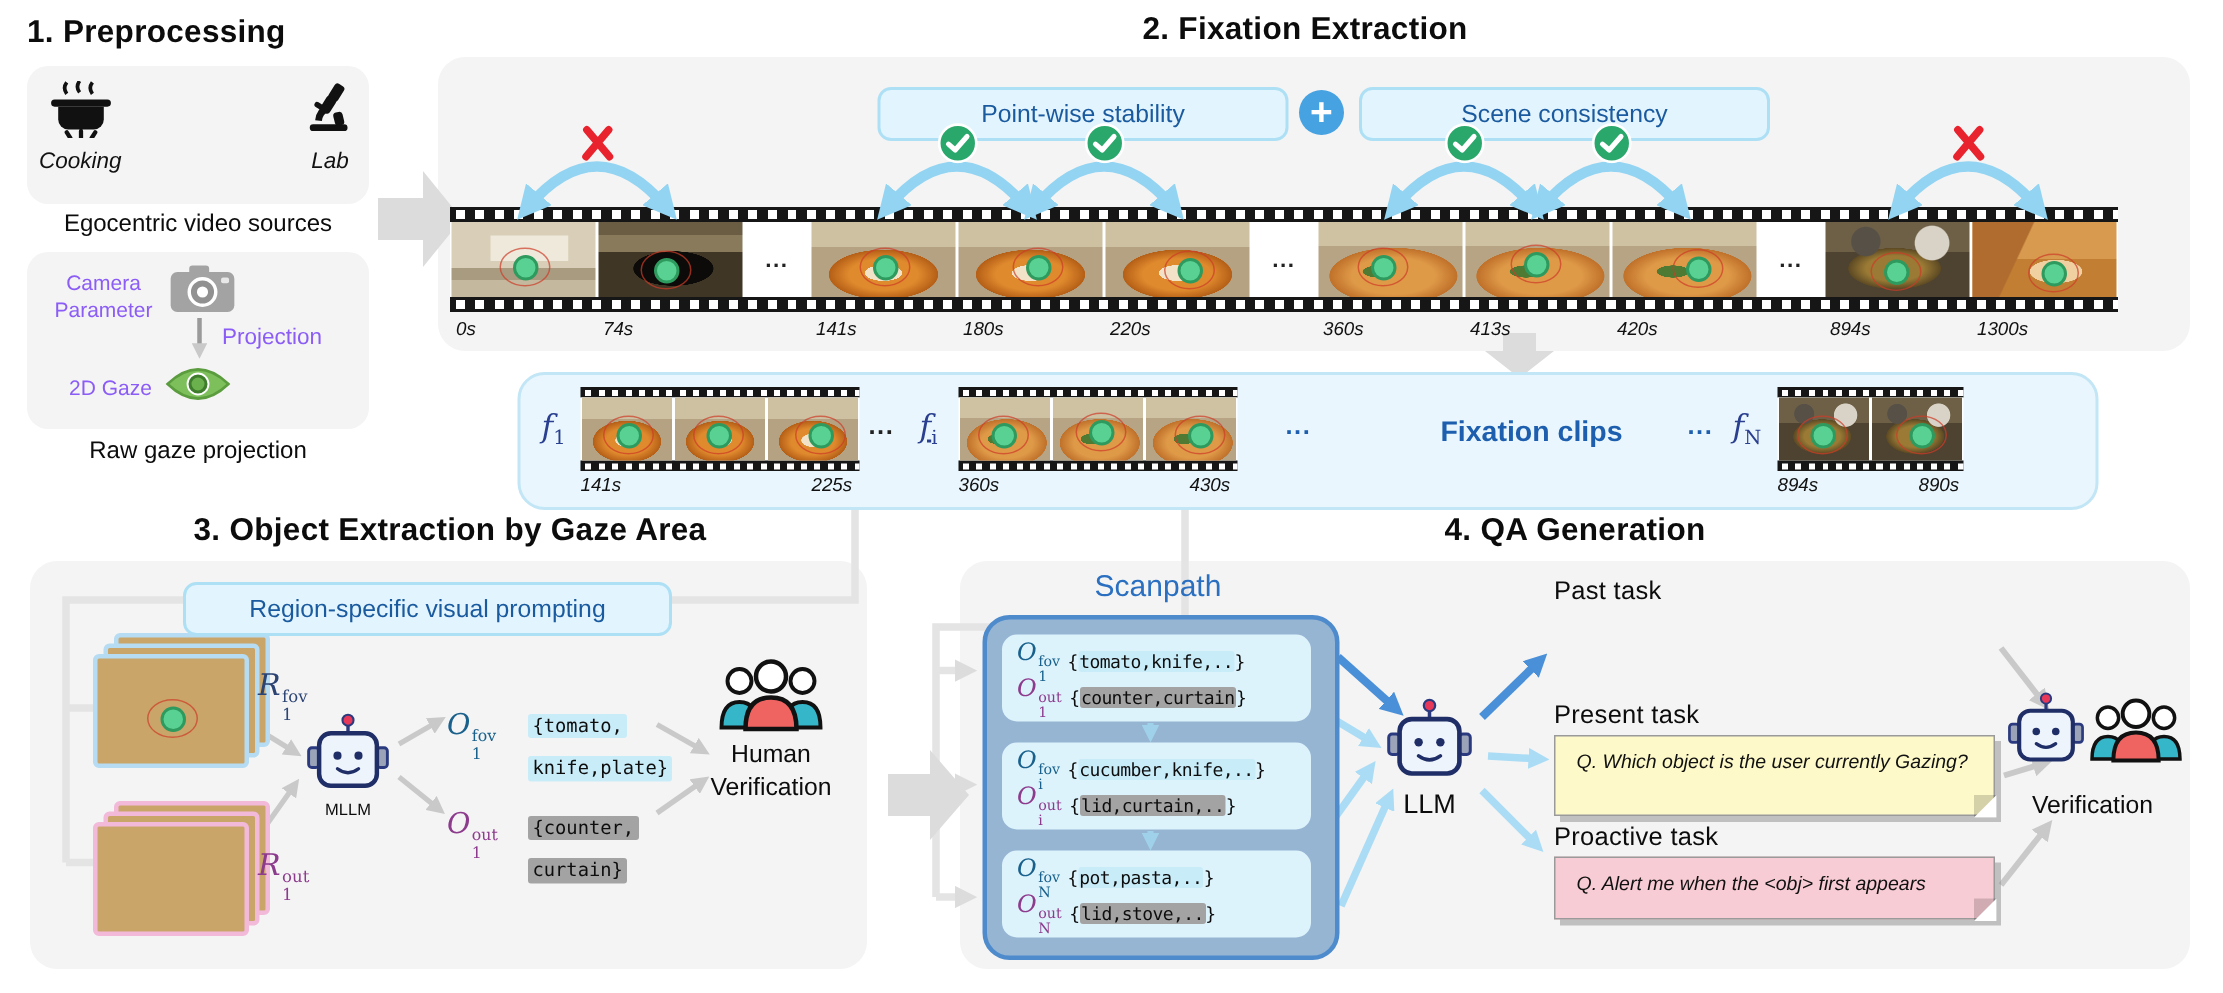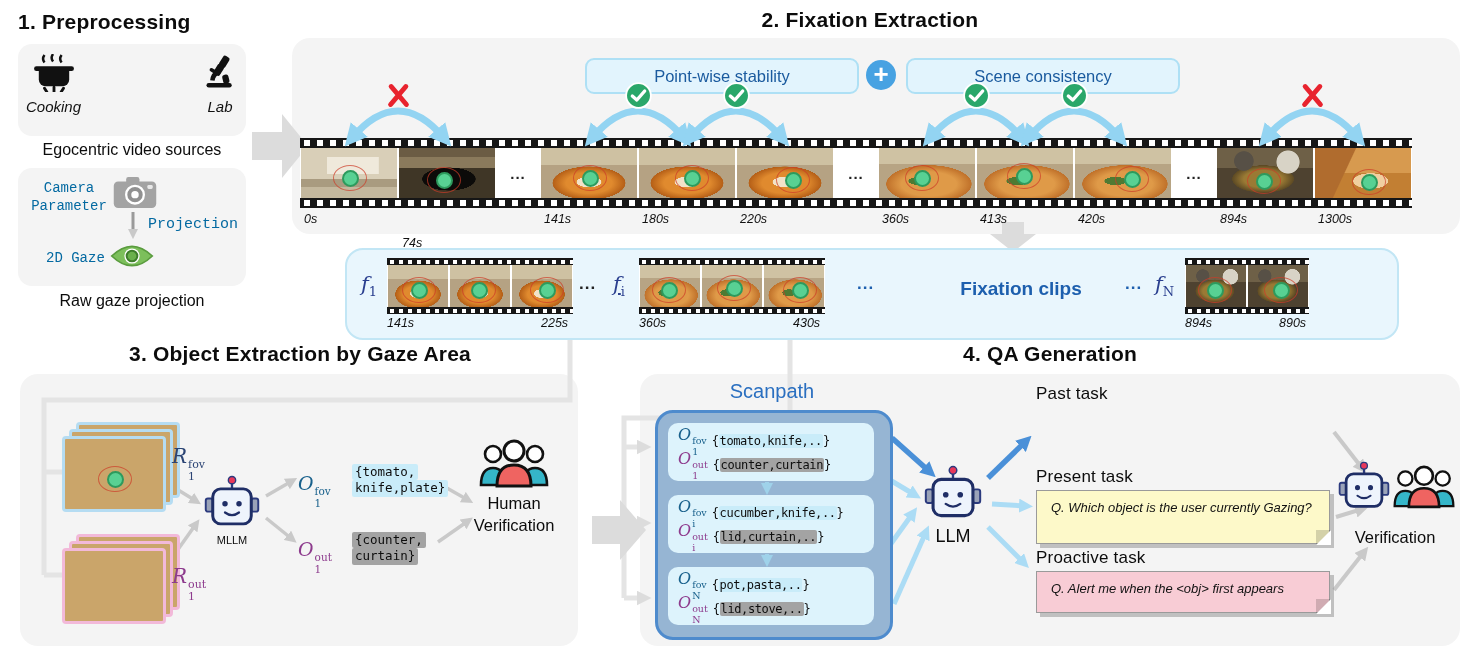--- a/index.html
+++ b/index.html
@@ -47,21 +47,21 @@
   .cdots{position:absolute;font-weight:700;font-size:17px;color:#1d5fae;letter-spacing:1px;z-index:4;}
   
   .mv{font-family:"DejaVu Serif",serif;font-style:italic;font-size:19px;}
   .mv .ss{display:inline-flex;flex-direction:column;font-size:10.5px;font-style:normal;line-height:1.1;vertical-align:-5px;margin-left:1px;}
   .fovc{color:#19618c;} .outc{color:#8d3b8d;} .regc{color:#2b4474;}
   
   .code{font-family:"DejaVu Sans Mono",monospace;font-size:12.5px;color:#0d0d0d;}
   .hlf{background:#c9ecf9;padding:0 1px;border-radius:2px;}
   .hlo{background:#a3a3a3;padding:0 1px;border-radius:2px;}
   .setlines{position:absolute;z-index:4;line-height:1.3;}
-  .setlines span{display:inline-block;padding:0 3px;}
+  .setlines span{display:inline-block;padding:0 3px;margin-top:12px;}
   
   .stack{position:absolute;width:98px;height:70px;z-index:3;}
   .stack .ly{position:absolute;width:98px;height:70px;border-radius:4px;border:3px solid #b5dcf2;background:#caa56a;}
   .stack.pink .ly{border-color:#f2b9d9;}
   .stack .l3{left:14px;top:-14px;} .stack .l2{left:7px;top:-7px;} .stack .l1{left:0;top:0;overflow:hidden;}
   .sc-fovstack{background:radial-gradient(ellipse 34% 26% at 50% 62%,#f2e2c8 0 40%,rgba(0,0,0,0) 41%),radial-gradient(ellipse 50% 44% at 50% 64%,#e08a2e 0 55%,#b55f17 85%,rgba(0,0,0,0) 86%),linear-gradient(180deg,#cec1a2 0 30%,#b5a283 30%);}
   .sc-outstack{background:radial-gradient(ellipse 46% 40% at 46% 60%,#000 0 99%,rgba(0,0,0,0) 100%),linear-gradient(180deg,#cdc0a1 0 42%,#c07c36 42%);}
   .rlabel{position:absolute;font-family:"DejaVu Serif",serif;font-style:italic;font-size:20px;z-index:4;}
   .rlabel .ss{display:inline-flex;flex-direction:column;font-size:11px;font-style:normal;line-height:1.1;vertical-align:-5px;margin-left:1px;}
   
@@ -77,21 +77,21 @@
   .cardarrow{position:absolute;left:100px;width:18px;height:15px;z-index:4;overflow:visible;}
   
   .task-h{position:absolute;font-size:17px;font-weight:500;color:#0c0c0c;z-index:4;letter-spacing:.2px;}
   .note{position:absolute;left:1036px;width:294px;box-sizing:border-box;border:1.5px solid #9a9a9a;box-shadow:4px 4px 0 rgba(150,150,150,.55);padding:8px 14px;z-index:4;font-style:italic;font-size:13px;color:#111;line-height:1.45;}
   .note::before{content:"";position:absolute;right:-2px;bottom:-2px;width:0;height:0;border-top:15px solid rgba(0,0,0,.16);border-right:15px solid #fff;}
   .note.past{background:#d9e8c6;} .note.present{background:#fdf9c9;} .note.proactive{background:#f8ccd5;}
   
   .srcitem{display:flex;flex-direction:column;align-items:center;gap:2px;}
   .srclabel{font-style:italic;font-size:15px;color:#111;}
   .caption{position:absolute;font-size:16px;color:#0c0c0c;z-index:4;}
-  .smalltext{position:absolute;font-size:14px;color:#0369a1;z-index:4;line-height:1.25;font-family:Liberation Mono, monospace;}
+  .smalltext{position:absolute;font-size:14px;color:#8b5cf6;z-index:4;line-height:1.25;}
   svg.overlay{position:absolute;left:0;top:0;z-index:2;}
 </style>
 </head>
 <body>
 
 <div class="fig">
 
   <svg width="0" height="0" style="position:absolute">
     <defs>
       <marker id="mB" viewBox="0 0 10 10" refX="5" refY="5" markerWidth="3.2" markerHeight="3.2" orient="auto-start-reverse">
@@ -304,21 +304,21 @@
           <span class="gz" style="left:48%;top:64%;"></span>
         </div>
       <div class="fr sc-wash">
           <span class="gz" style="left:55%;top:66%;"></span>
         </div>
     </div>
     <div class="sprk"></div>
   </div>
 
   <span class="ts" style="left:304px;top:212px;">0s</span>
-  <span class="ts" style="left:402px;top:212px;margin-top:24px;">74s</span>
+  <span class="ts" style="left:402px;top:212px;">74s</span>
   <span class="ts" style="left:544px;top:212px;">141s</span>
   <span class="ts" style="left:642px;top:212px;">180s</span>
   <span class="ts" style="left:740px;top:212px;">220s</span>
   <span class="ts" style="left:882px;top:212px;">360s</span>
   <span class="ts" style="left:980px;top:212px;">413s</span>
   <span class="ts" style="left:1078px;top:212px;">420s</span>
   <span class="ts" style="left:1220px;top:212px;">894s</span>
   <span class="ts" style="left:1318px;top:212px;">1300s</span>
 
   <div class="clipsbox">
@@ -376,20 +376,21 @@
             <span class="gz" style="left:54%;"></span>
           </div>
       </div>
       <div class="sprk"></div>
     </div>
     <span class="ts" style="left:838px;top:66px;">894s</span>
     <span class="ts" style="left:932px;top:66px;">890s</span>
   </div>
 
   <div class="sec-title center" style="left:40px;top:342px;width:520px;">3. Object Extraction by Gaze Area</div>
+  <div class="bluetag" style="left:122px;top:388px;width:322px;height:32px;">Region-specific visual prompting</div>
 
   <div class="stack" style="left:62px;top:436px;">
     <div class="ly l3"></div>
       <div class="ly l2"></div>
     <div class="ly l1 sc-fovstack">
         <span class="gz" style="left:50%;top:56%;"></span>
       </div>
   </div>
   <span class="rlabel regc" style="left:172px;top:444px;">
     <span>R</span><span class="ss">

